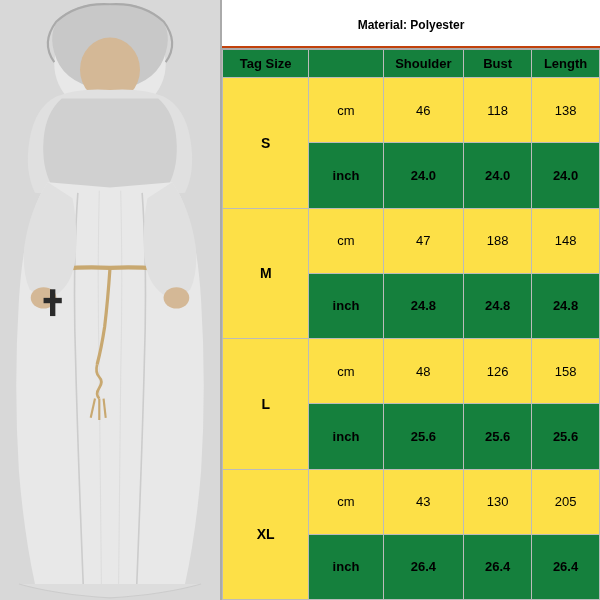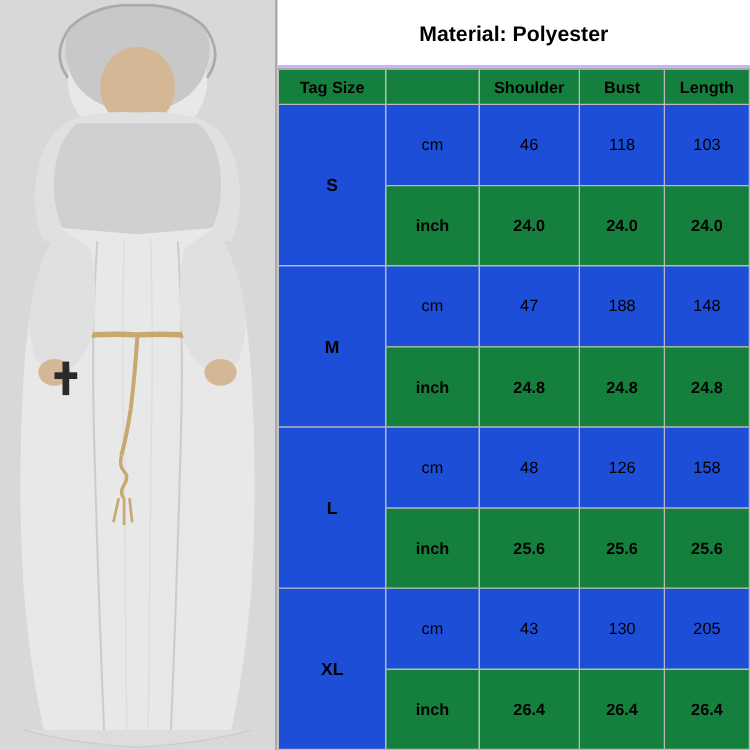--- a/index.html
+++ b/index.html
@@ -34,24 +34,24 @@
     .table-panel {
       flex: 1;
       height: 600px;
       border-left: 2px solid #aaa;
       display: flex;
       flex-direction: column;
     }
 
     .material-header {
       text-align: center;
-      font-size: 17px;
+      font-size: 12px;
       font-weight: bold;
       padding: 18px 10px 14px 10px;
-      border-bottom: 2px solid #c4b5fd;
+      border-bottom: 2px solid #c2410c;
     }
 
     .size-table {
       width: 100%;
       border-collapse: collapse;
       flex: 1;
     }
 
     .size-table th, .size-table td {
       border: 1px solid #bbb;
@@ -64,21 +64,21 @@
       background: #15803d;
       font-weight: bold;
       font-size: 13px;
       border-top: 2px solid #aaa;
     }
 
     .tag-size-col { width: 70px; }
     .unit-col { width: 60px; }
     .val-col { width: 55px; }
 
-    .row-cm td { background: #1d4ed8; }
+    .row-cm td { background: #fde047; }
     .row-inch td { background: #15803d; font-weight: bold; }
 
     .size-label {
       font-weight: bold;
       font-size: 14px;
       background: #fff;
     }
 
     .size-label-cell {
       border-top: 1px solid #bbb;
@@ -150,21 +150,21 @@
         <th class="val-col">Bust</th>
         <th class="val-col">Length</th>
       </tr>
     </thead>
     <tbody id="table-body">
     <tr class="row-cm">
           <td rowspan="2" class="size-label size-label-cell">S</td>
           <td>cm</td>
           <td>46</td>
           <td>118</td>
-          <td>103</td>
+          <td>138</td>
         </tr>
         <tr class="row-inch">
           <td>inch</td>
           <td>24.0</td>
           <td>24.0</td>
           <td>24.0</td>
         </tr>
         <tr class="row-cm">
           <td rowspan="2" class="size-label size-label-cell">M</td>
           <td>cm</td>

